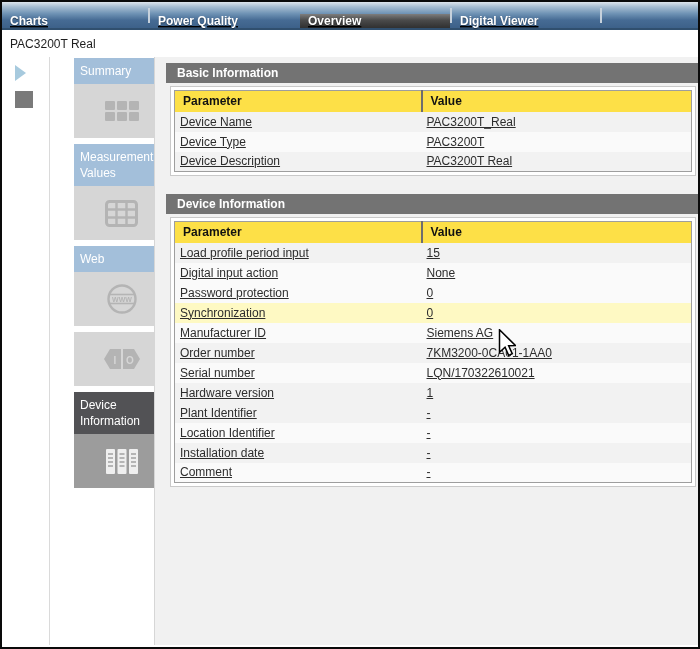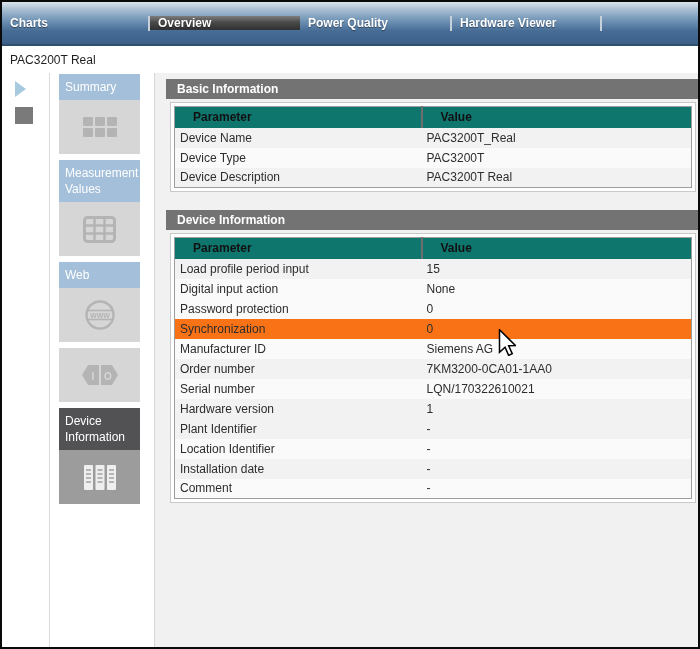--- a/index.html
+++ b/index.html
@@ -6,23 +6,24 @@
   html,body { background:#fff; }
   body { font-family:"Liberation Sans", sans-serif; }
 
   .window{
     position:relative; width:700px; height:649px;
     border:2px solid #0a0a0a; background:#fff; overflow:hidden;
   }
 
   
   .tabbar{
-    height:44px; display:flex; align-items:center;
+    height:28px; display:flex; align-items:flex-end;
     background:linear-gradient(180deg,#dde5ec 0%,#a8bed2 18%,#6e92b4 45%,#466b94 70%,#3d6189 100%);
     border-bottom:2px solid #304f6e;
+    text-decoration:underline;
   }
   .tab{
     display:flex; align-items:center; padding-left:8px;
     color:#fff; font-size:12px; font-weight:bold;
     text-shadow:0 1px 1px rgba(0,0,0,.45); cursor:default;
   }
   .tab-charts{ width:146px; }
   .tab-overview{
     width:150px;
     background:linear-gradient(180deg,#7d7d7d 0%,#4a4a4a 45%,#303030 100%);
@@ -43,21 +44,21 @@
 
   .leftstrip{ width:47px; background:#fff; padding-top:8px; }
   .btn-play{ margin-left:13px; display:block; width:12px; height:16px; border:none; background:transparent; cursor:pointer; padding:0;}
   .btn-stop{ margin-left:13px; margin-top:10px; width:18px; height:17px; background:#7a7a7a; border:none; cursor:pointer; display:block;}
 
   .nav{
     width:105px; background:#fff;
     border-left:1px solid #dadada;
     padding-top:1px;
   }
-  .nav-item{ width:81px; margin-left:9px; cursor:pointer; }
+  .nav-item{ width:95px; margin-left:24px; cursor:pointer; }
   .nav-item + .nav-item{ margin-top:6px; }
   .nav-item-header{
     background:#a3bfda; color:#fff; font-size:12px; line-height:16px;
     padding:5px 4px 5px 6px;
   }
   .nav-item-iconbox{
     height:54px; background:#d6d6d6;
     display:flex; align-items:center; justify-content:center;
   }
   .nav-item.selected .nav-item-header{ background:#525255; }
@@ -75,45 +76,45 @@
   }
   .section-bar.second{ margin-top:18px; }
   .panel{
     margin:3px 2px 0 15px; background:#fff;
     border:1px solid #c9c9c9; padding:3px;
   }
   table{ width:100%; border-collapse:collapse; border:1px solid #9e9e9e; table-layout:fixed; }
   col.c-param{ width:247px; }
   th{
     text-align:left; font-size:12px; font-weight:bold; color:#111;
-    height:21px; padding:0 0 0 18px; background:#0f766e;
+    height:21px; padding:0 0 0 8px; background:#fde047;
   }
   th.val{ border-left:2px solid #6e6e6e; }
   td{
     font-size:12px; color:#2d2d2d; height:20px; padding:0 0 0 5px;
-    white-space:nowrap; overflow:hidden;
+    white-space:nowrap; overflow:hidden;text-decoration:underline;
   }
   tr.odd td{ background:#f2f2f2; }
   tr.even td{ background:#fafafa; }
-  tr.hovered td{ background:#f97316; }
+  tr.hovered td{ background:#fef9c3; }
 
   .cursor{ position:absolute; left:496px; top:327px; z-index:50; pointer-events:none; }
 </style>
 </head>
 <body>
 
 <div class="window">
 
   <div class="tabbar">
     <div class="tab tab-charts">Charts</div>
     <div class="tab-sep"></div>
+    <div class="tab tab-power">Power Quality</div>
     <div class="tab tab-overview">Overview</div>
-    <div class="tab tab-power">Power Quality</div>
     <div class="tab-sep"></div>
-    <div class="tab tab-textual">Hardware Viewer</div>
+    <div class="tab tab-textual">Digital Viewer</div>
     <div class="tab-sep"></div>
     <div class="tab-fill"></div>
   </div>
 
   <div class="titlebar">
     <span>PAC3200T Real</span>
   </div>
 
   <div class="body">
 

